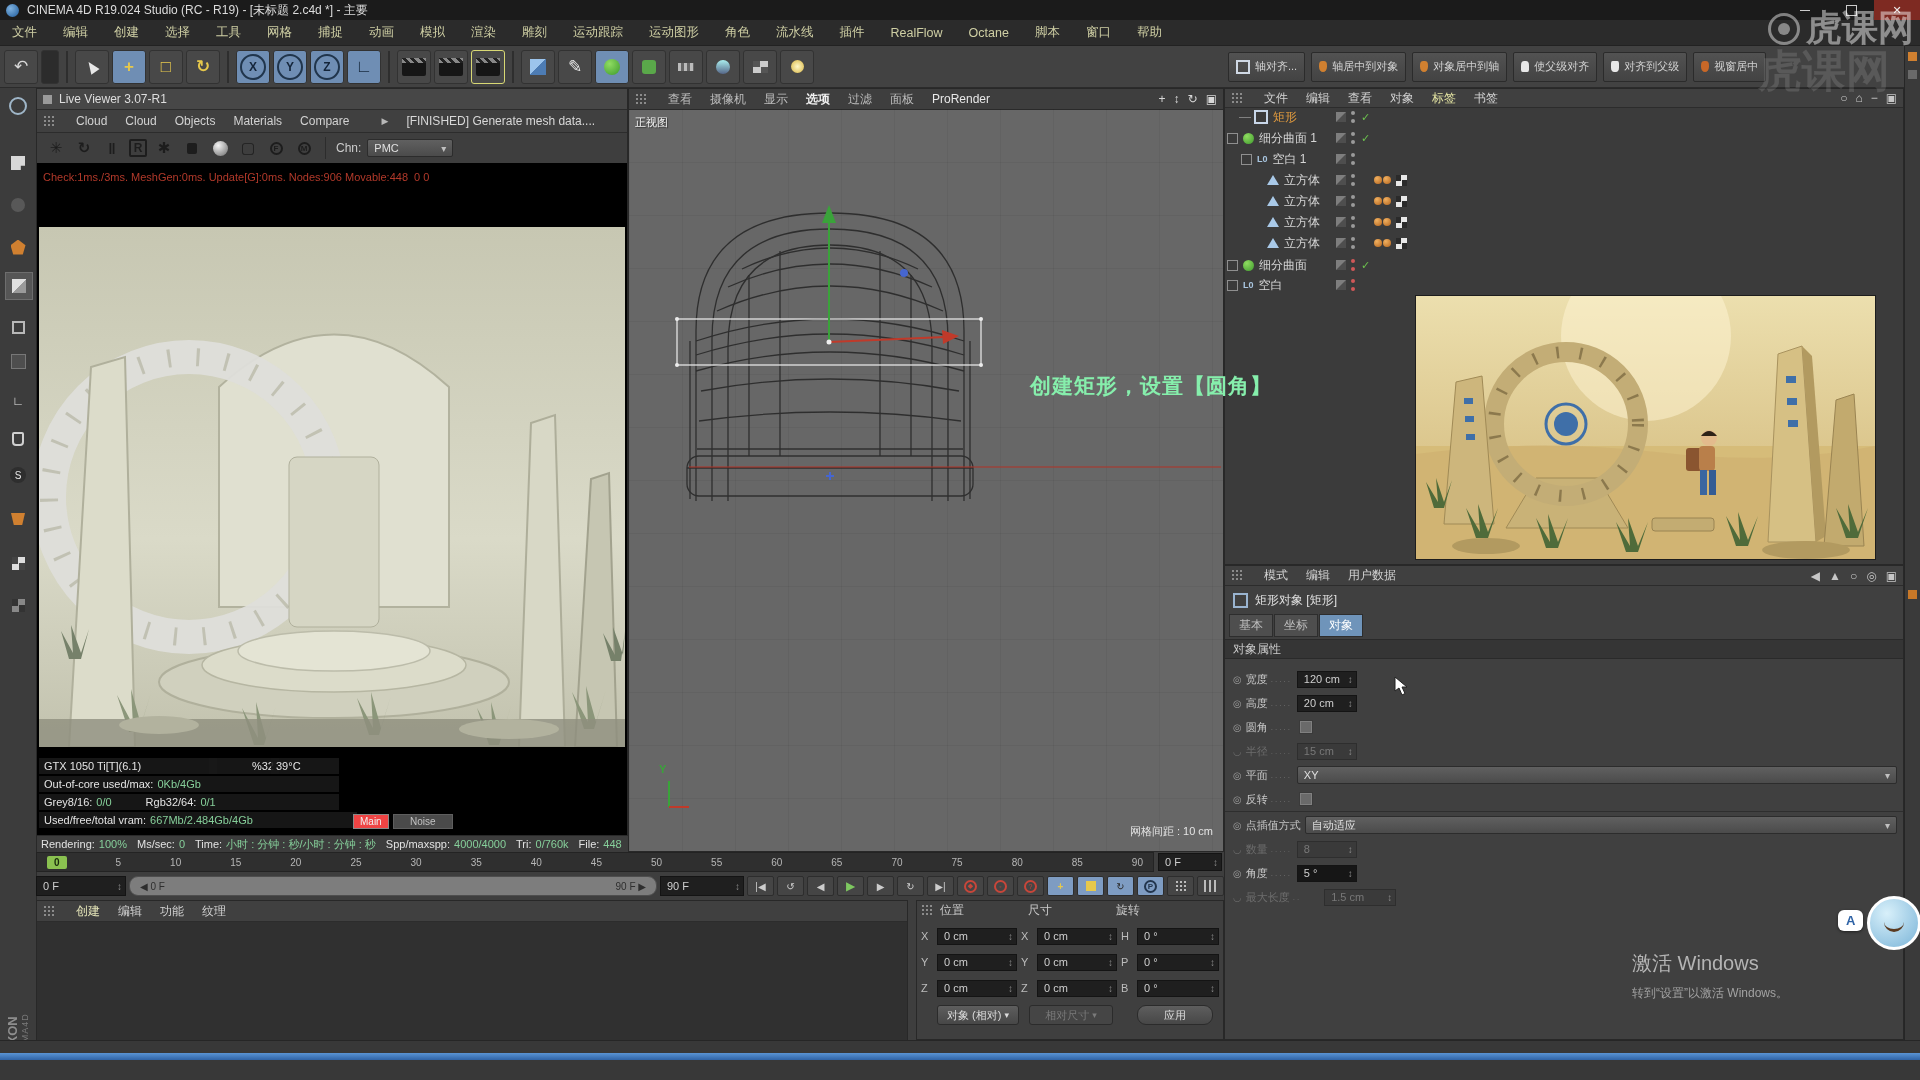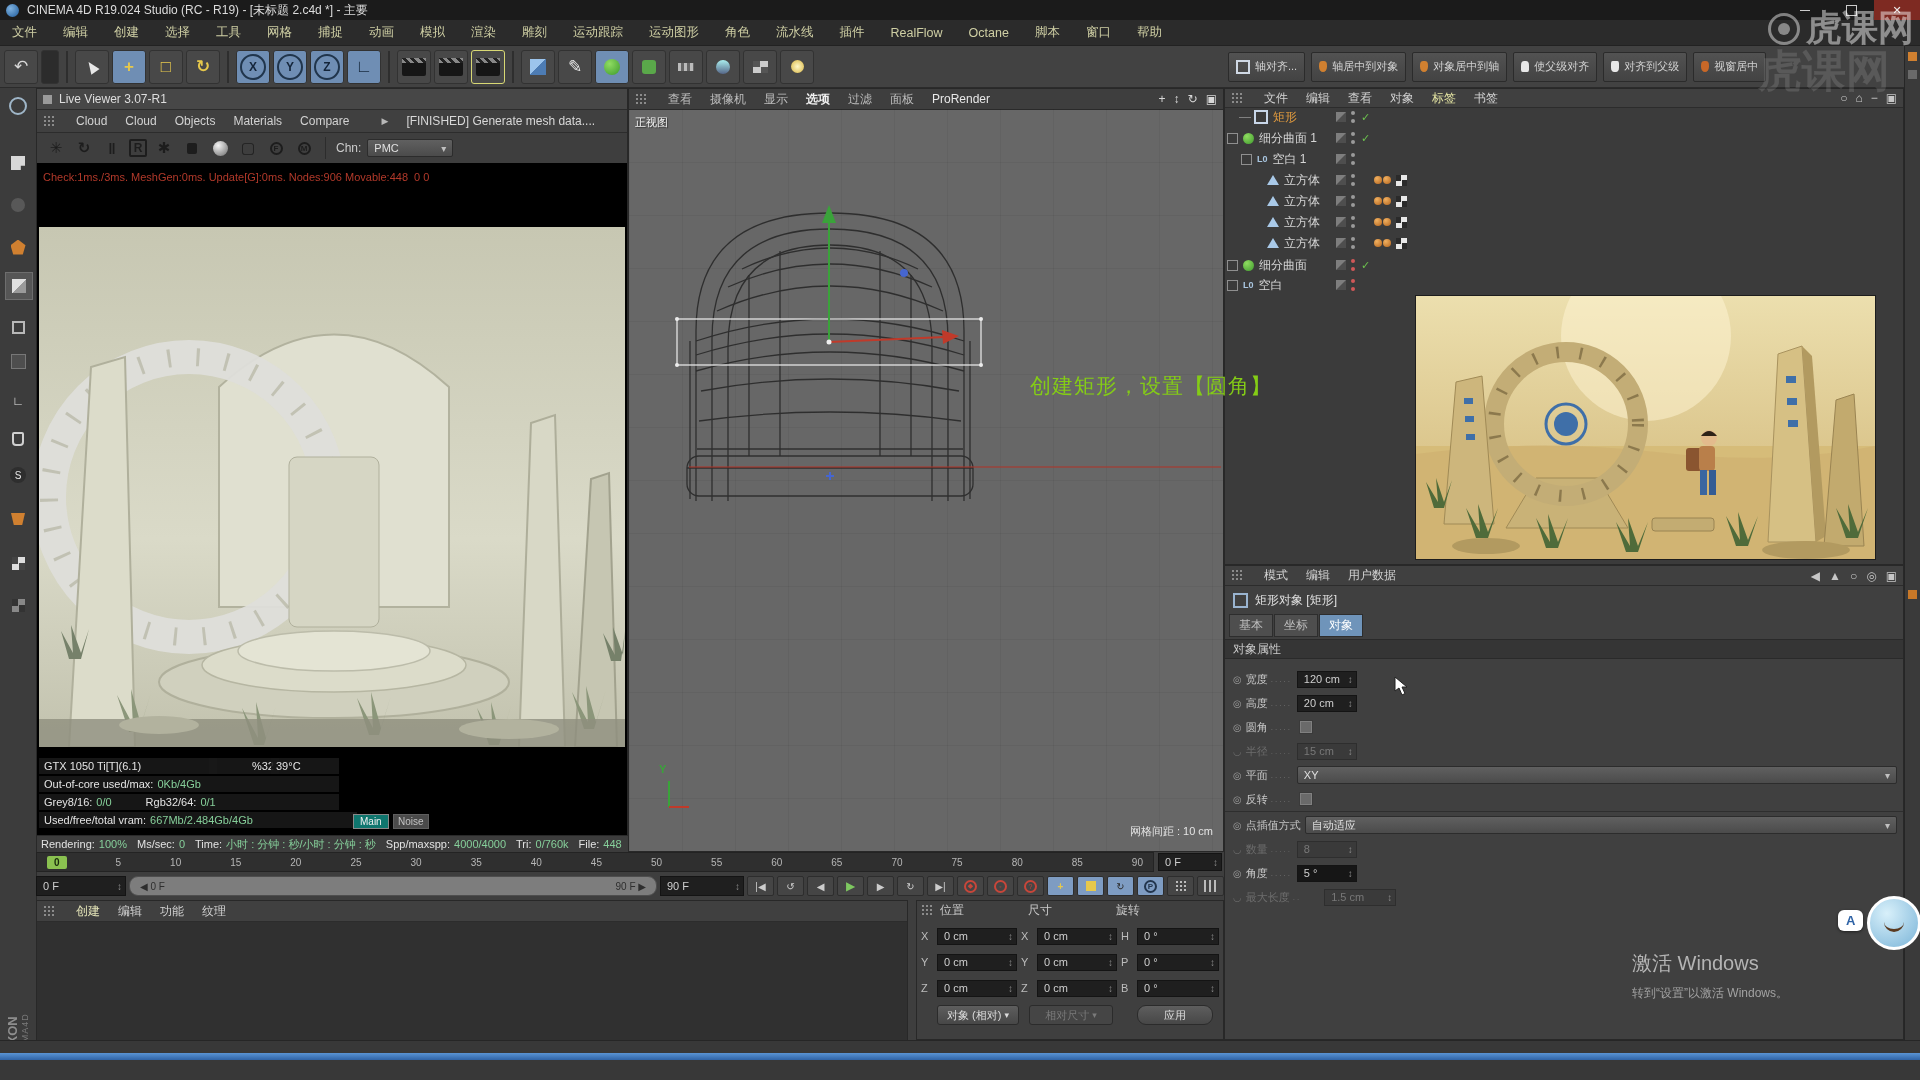--- a/index.html
+++ b/index.html
@@ -319,22 +319,22 @@
       <div class="gline" style="left:2px;top:631px;width:290px">
           <span>Grey8/16:</span>
           <span class="gv">0/0</span>
           <span style="margin-left:34px">Rgb32/64:</span>
           <span class="gv">0/1</span>
         </div>
       <div class="gline" style="left:2px;top:649px;width:308px">
           <span>Used/free/total vram:</span>
           <span class="gv">667Mb/2.484Gb/4Gb</span>
         </div>
-      <span class="abs" style="left:316px;top:651px;background:#0f766e;color:#f0f0f0;font-size:10px;padding:1px 6px;border:1px solid #888">Main</span>
-      <span class="abs" style="left:356px;top:651px;background:#4a4a4a;color:#c2c2c2;font-size:10px;padding:1px 4px;border:1px solid #5e5e5e">Noise</span>
+      <span class="abs" style="left:316px;top:651px;background:#ef4444;color:#f0f0f0;font-size:10px;padding:1px 6px;border:1px solid #888">Main</span>
+      <span class="abs" style="left:356px;top:651px;background:#4a4a4a;color:#c2c2c2;font-size:10px;padding:1px 16px;border:1px solid #5e5e5e">Noise</span>
 
       <div class="abs row" style="left:0;top:672px;width:590px;height:16px;background:#3c3c3c;border-top:1px solid #292929;font-size:11px;color:#e2e2e2;padding-left:4px;white-space:nowrap;overflow:hidden">
         <span>Rendering:</span>
           <span class="rv">100%</span>
         <span>Ms/sec:</span>
           <span class="rv">0</span>
         <span>Time:</span>
           <span class="rv">小时 : 分钟 : 秒/小时 : 分钟 : 秒</span>
         <span>Spp/maxspp:</span>
           <span class="rv">4000/4000</span>
@@ -859,21 +859,21 @@
 
   <div class="abs" style="left:0;top:1040px;width:1920px;height:40px;background:#383838;border-top:1px solid #262626"></div>
   <div class="abs" style="left:0;top:1053px;width:1920px;height:7px;background:linear-gradient(#5a94d4,#2f63a6)"></div>
 
   <div class="abs" style="left:1904px;top:46px;width:16px;height:994px;background:#3a3a3a;border-left:1px solid #262626">
     <span class="abs" style="left:3px;top:6px;width:9px;height:9px;background:#d08030"></span>
     <span class="abs" style="left:3px;top:24px;width:9px;height:9px;background:#6a6a6a"></span>
     <span class="abs" style="left:3px;top:544px;width:9px;height:9px;background:#c87828"></span>
   </div>
 
-  <div class="abs" style="left:1030px;top:372px;font-size:21px;font-weight:normal;color:#84cc16;letter-spacing:1px;z-index:60">创建矩形，设置【圆角】</div>
+  <div class="abs" style="left:1030px;top:372px;font-size:21px;font-weight:bold;color:#86efac;letter-spacing:1px;z-index:60">创建矩形，设置【圆角】</div>
 
   <div class="abs" style="right:6px;top:4px;display:flex;align-items:center;gap:6px;z-index:70;opacity:0.55">
     <span style="width:32px;height:32px;border:3px solid rgba(255,255,255,0.8);border-radius:50%;box-sizing:border-box;display:flex;align-items:center;justify-content:center">
       <span style="width:12px;height:12px;border-radius:50%;background:rgba(255,255,255,0.8)"></span>
     </span>
     <span style="font-size:36px;font-weight:bold;color:rgba(255,255,255,0.85)">虎课网</span>
   </div>
   <div class="abs" style="right:30px;top:42px;font-size:44px;font-weight:bold;color:rgba(255,255,255,0.12);z-index:69">虎课网</div>
 
   <div class="abs" style="left:1632px;top:950px;z-index:60">

